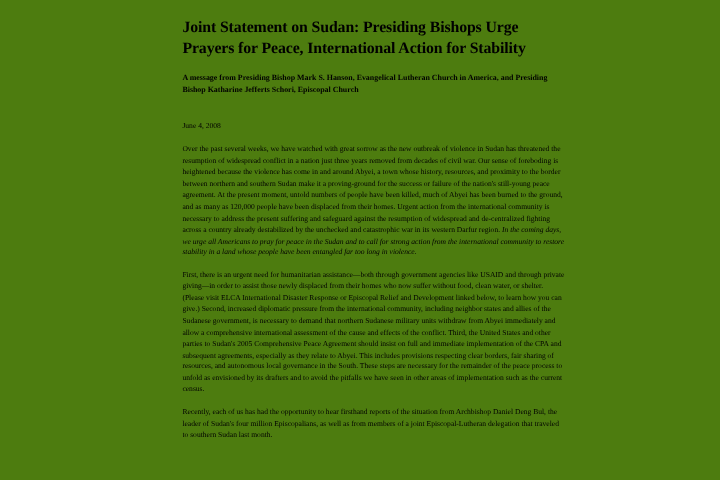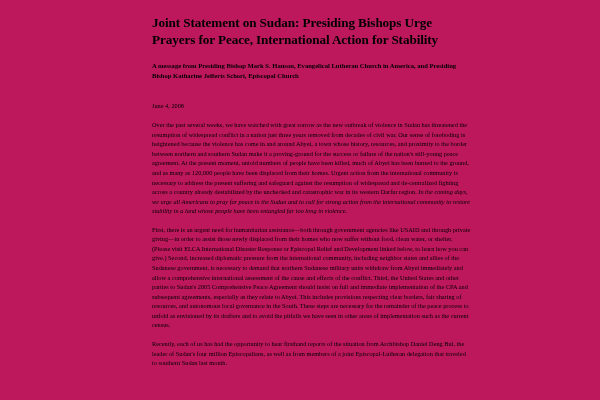--- a/index.html
+++ b/index.html
@@ -12,21 +12,21 @@
     height: 400px;
     background: #ffffff;
     font-family: "Liberation Serif", "DejaVu Serif", serif;
     color: #000000;
     overflow: hidden;
   }
   .page {
     box-sizing: border-box;
     width: 600px;
     height: 400px;
-    background: #be185d;
+    background: #4d7c0f;
     padding: 14px 130px 0 152px;
   }
   .doc-title {
     font-size: 13.2px;
     font-weight: bold;
     line-height: 1.30;
     margin: 0 0 13px 0;
     letter-spacing: -0.1px;
     width: 318px;
   }

